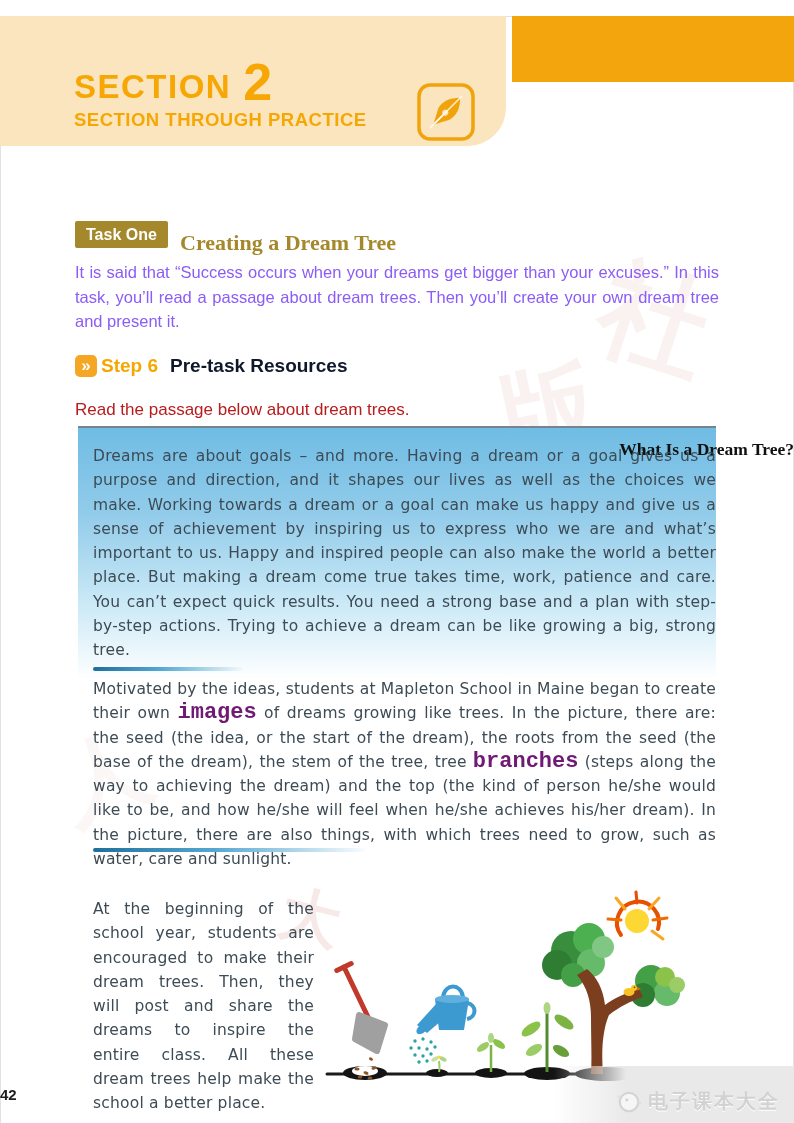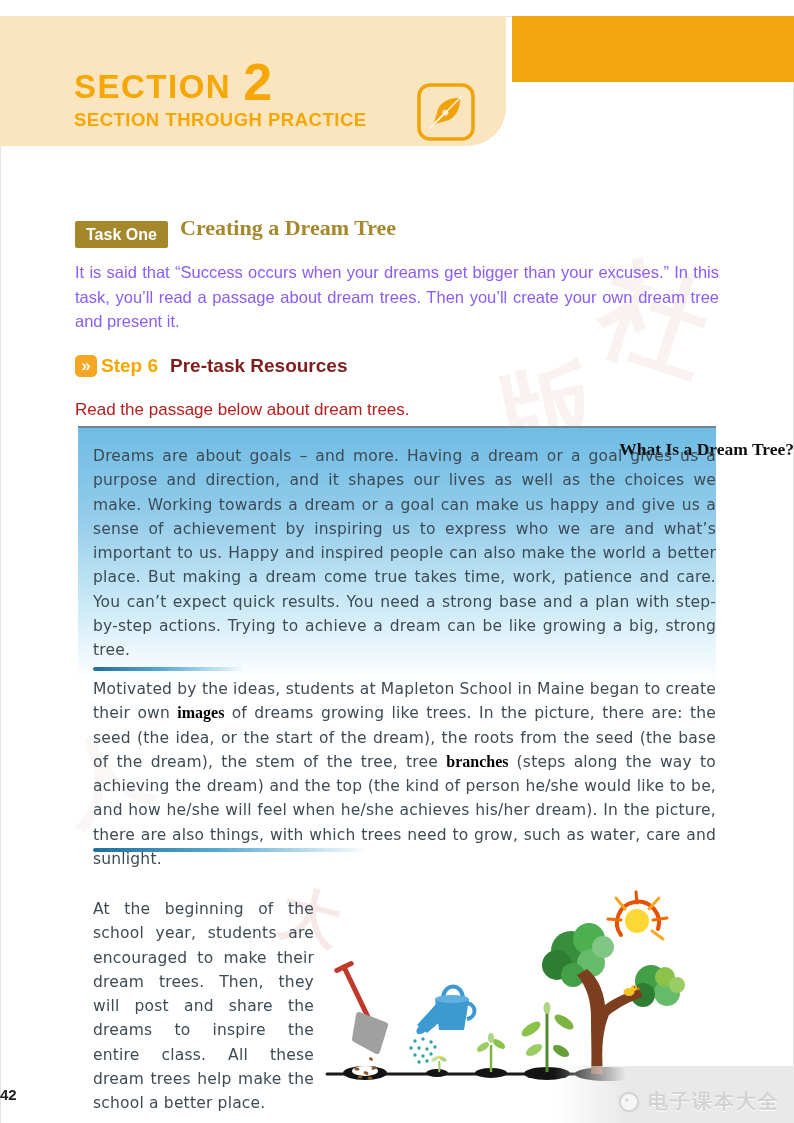--- a/index.html
+++ b/index.html
@@ -24,53 +24,53 @@
   .section-number{font-size:52px;font-weight:bold;line-height:.78;}
   .section-subtitle{font-size:18.5px;font-weight:bold;letter-spacing:.5px;margin-top:6px;}
   .pen-box{position:absolute;left:416px;top:66px;width:60px;height:60px;}
   
   .task-badge{
     position:absolute;left:75px;top:205px;height:27px;line-height:27px;
     background:#A5882B;color:#ffffff;font-weight:bold;font-size:16px;
     padding:0 11px;border-radius:2px;
   }
   .task-title{
-    position:absolute;left:180px;top:199px;
+    position:absolute;left:180px;top:214px;
     font-family:"Liberation Serif",serif;font-weight:bold;font-size:22px;color:#A5882B;
   }
   .task-intro{
     position:absolute;left:75px;top:244px;width:644px;
     font-size:16.5px;line-height:24.5px;color:#8b5cf6;text-align:justify;
   }
   
   .step-row{position:absolute;left:75px;top:339px;display:flex;align-items:center;}
   .step-chevron{
     width:22px;height:22px;border-radius:5px;background:#F5A623;color:#fff;
     font-size:17px;font-weight:bold;text-align:center;line-height:21px;
   }
   .step-label{color:#F5A700;font-weight:bold;font-size:19px;margin-left:4px;}
-  .step-title{color:#7f1d1d;font-weight:bold;font-size:19px;margin-left:12px;}
+  .step-title{color:#0f172a;font-weight:bold;font-size:19px;margin-left:12px;}
   .step-instruction{position:absolute;left:75px;top:384px;font-size:17px;color:#b91c1c;}
   
   .blue-box{
     position:absolute;left:78px;top:410px;width:638px;height:252px;
     background:linear-gradient(180deg,#6FBCE4 0%,#93CCEA 35%,#C8E8F6 68%,rgba(255,255,255,0) 100%);
     border-top:2px solid #75848D;
   }
   .passage-title{
     position:absolute;left:78px;top:423px;width:716px;text-align:right;
     font-family:"Liberation Serif",serif;font-weight:bold;font-size:17.5px;color:#101010;
   }
   .hand{
     color:#3D4B55;font-family:"DejaVu Sans",sans-serif;
     font-size:15.5px;line-height:24.3px;letter-spacing:.2px;text-align:justify;
   }
   .p1{position:absolute;left:93px;top:428px;width:623px;}
   .p2{position:absolute;left:93px;top:661px;width:623px;}
-  .bold-serif{font-family:Liberation Serif, serif;font-weight:bold;font-size:16px;color:#000000;letter-spacing:0;}
+  .bold-serif{font-family:Liberation Mono, monospace;font-weight:bold;font-size:22px;color:#701a75;letter-spacing:0;}
   .divider{height:4px;border-radius:2px;position:absolute;
     background:linear-gradient(90deg,#1F6F9C 0%,#55A8D2 45%,rgba(215,238,248,.15) 100%);}
   .divider1{left:93px;top:651px;width:150px;}
   .divider2{left:93px;top:832px;width:272px;}
   .bottom-row{position:absolute;left:93px;top:881px;width:630px;display:flex;}
   .p3{width:221px;}
   .grow-illustration{width:402px;height:200px;margin-left:4px;margin-top:-8px;}
   
   .page-number{position:absolute;left:0;top:1070px;width:794px;text-align:left;
     font-weight:bold;font-size:15px;color:#1c1c1c;}

